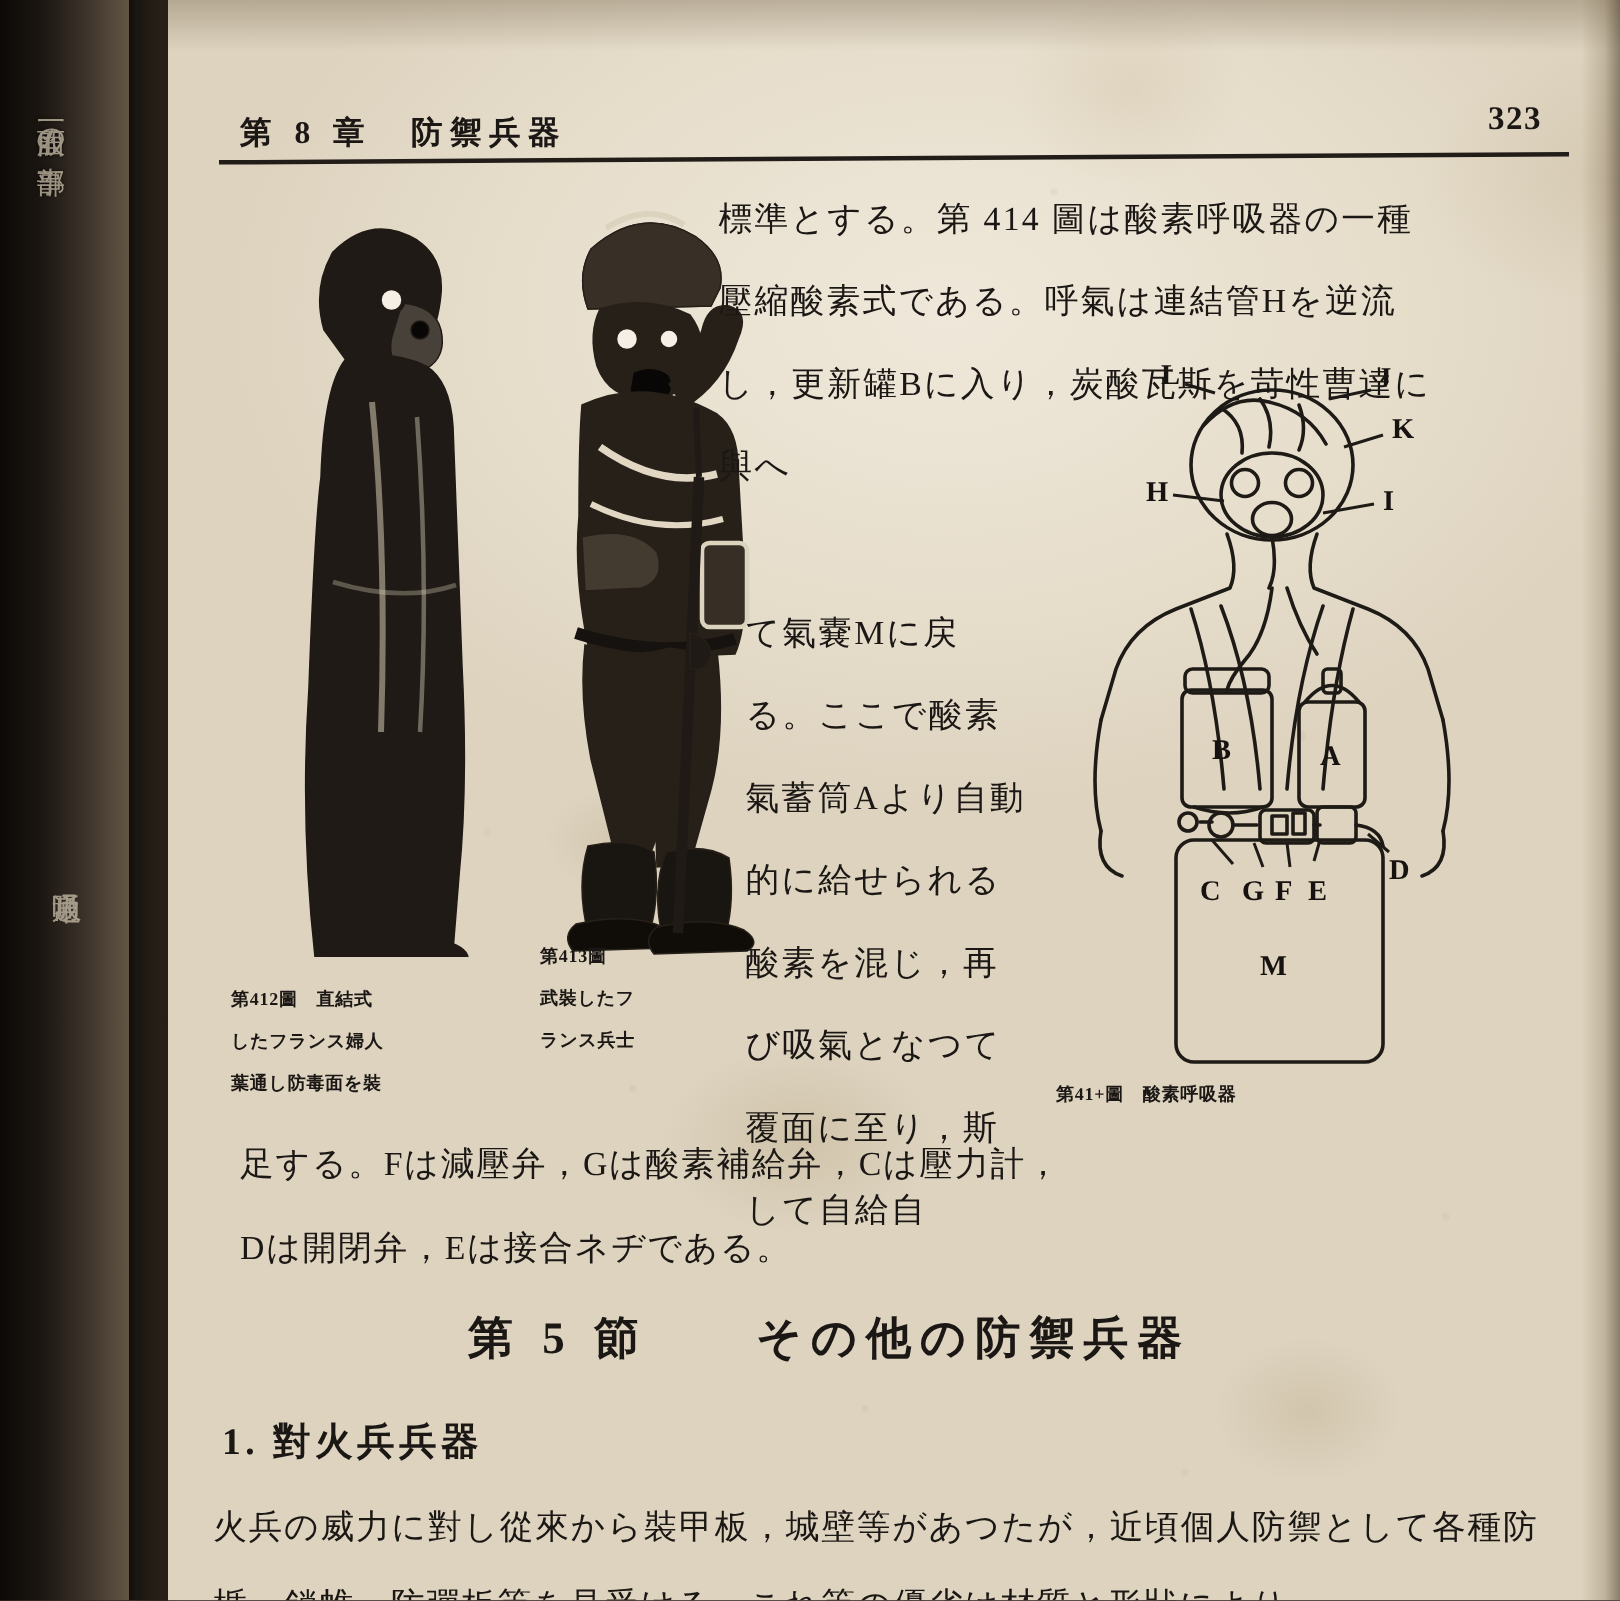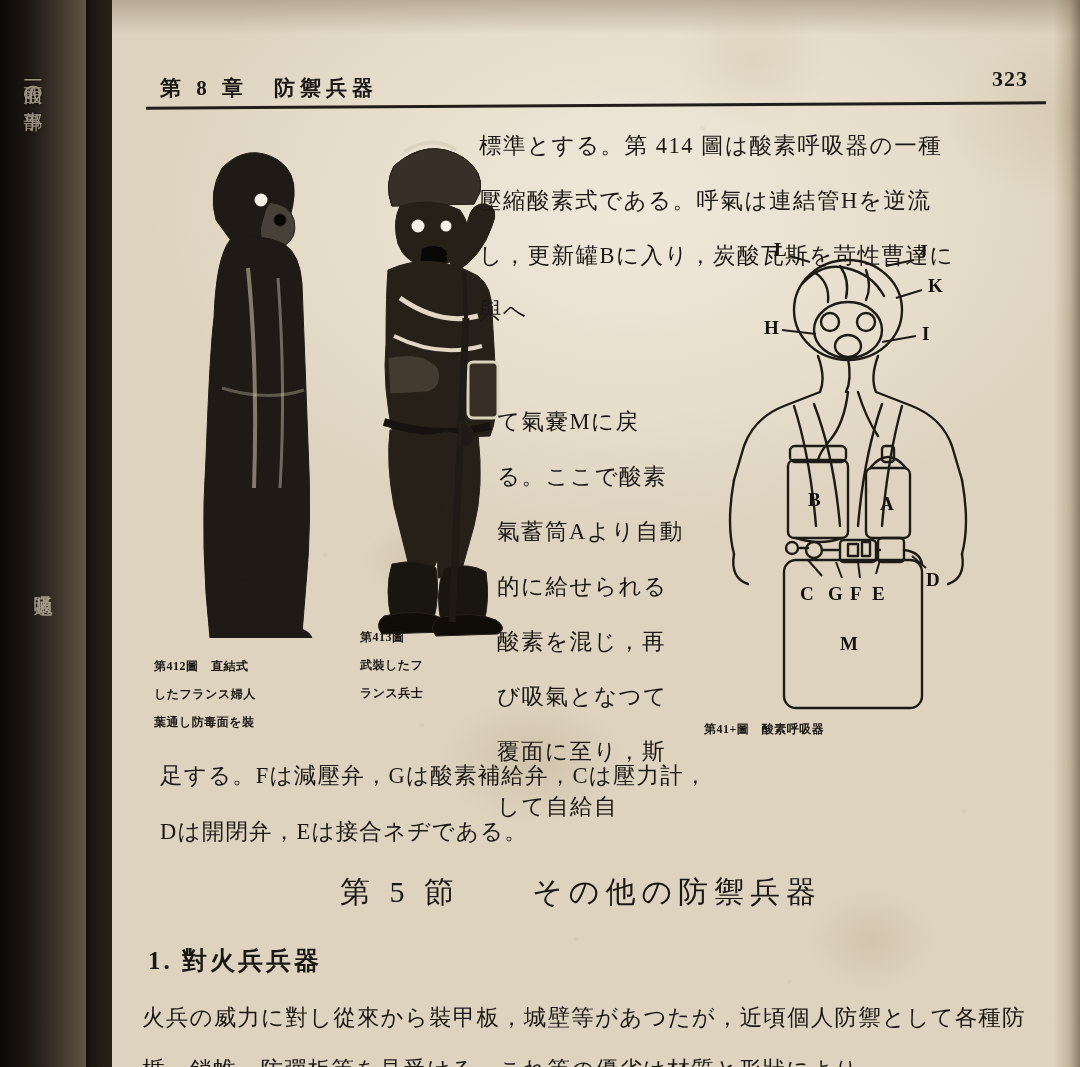--- a/index.html
+++ b/index.html
@@ -133,21 +133,21 @@
   .caption {
     position: absolute;
     font-size: 12px; line-height: 28px; letter-spacing: 0.5px; font-weight: bold;
   }
   .cap-412 { left: 42px; top: 652px; width: 200px; }
   .cap-413 { left: 248px; top: 623px; width: 130px; }
   .cap-414 { left: 592px; top: 715px; width: 340px; font-weight: bold; }
 
   .section-title {
     position: absolute; left: 200px; top: 872px; width: 640px;
-    font-size: 30px; font-weight: normal; letter-spacing: 6px; margin-left: 28px;
+    font-size: 30px; font-weight: bold; letter-spacing: 6px;
   }
   .subsection {
     position: absolute; left: 36px; top: 944px;
     font-size: 25px; font-weight: bold; letter-spacing: 3px;
   }
   .body-bottom {
     position: absolute; left: 30px; top: 992px; width: 930px;
     font-size: 22.5px; line-height: 52px; letter-spacing: 1.2px;
   }
 

